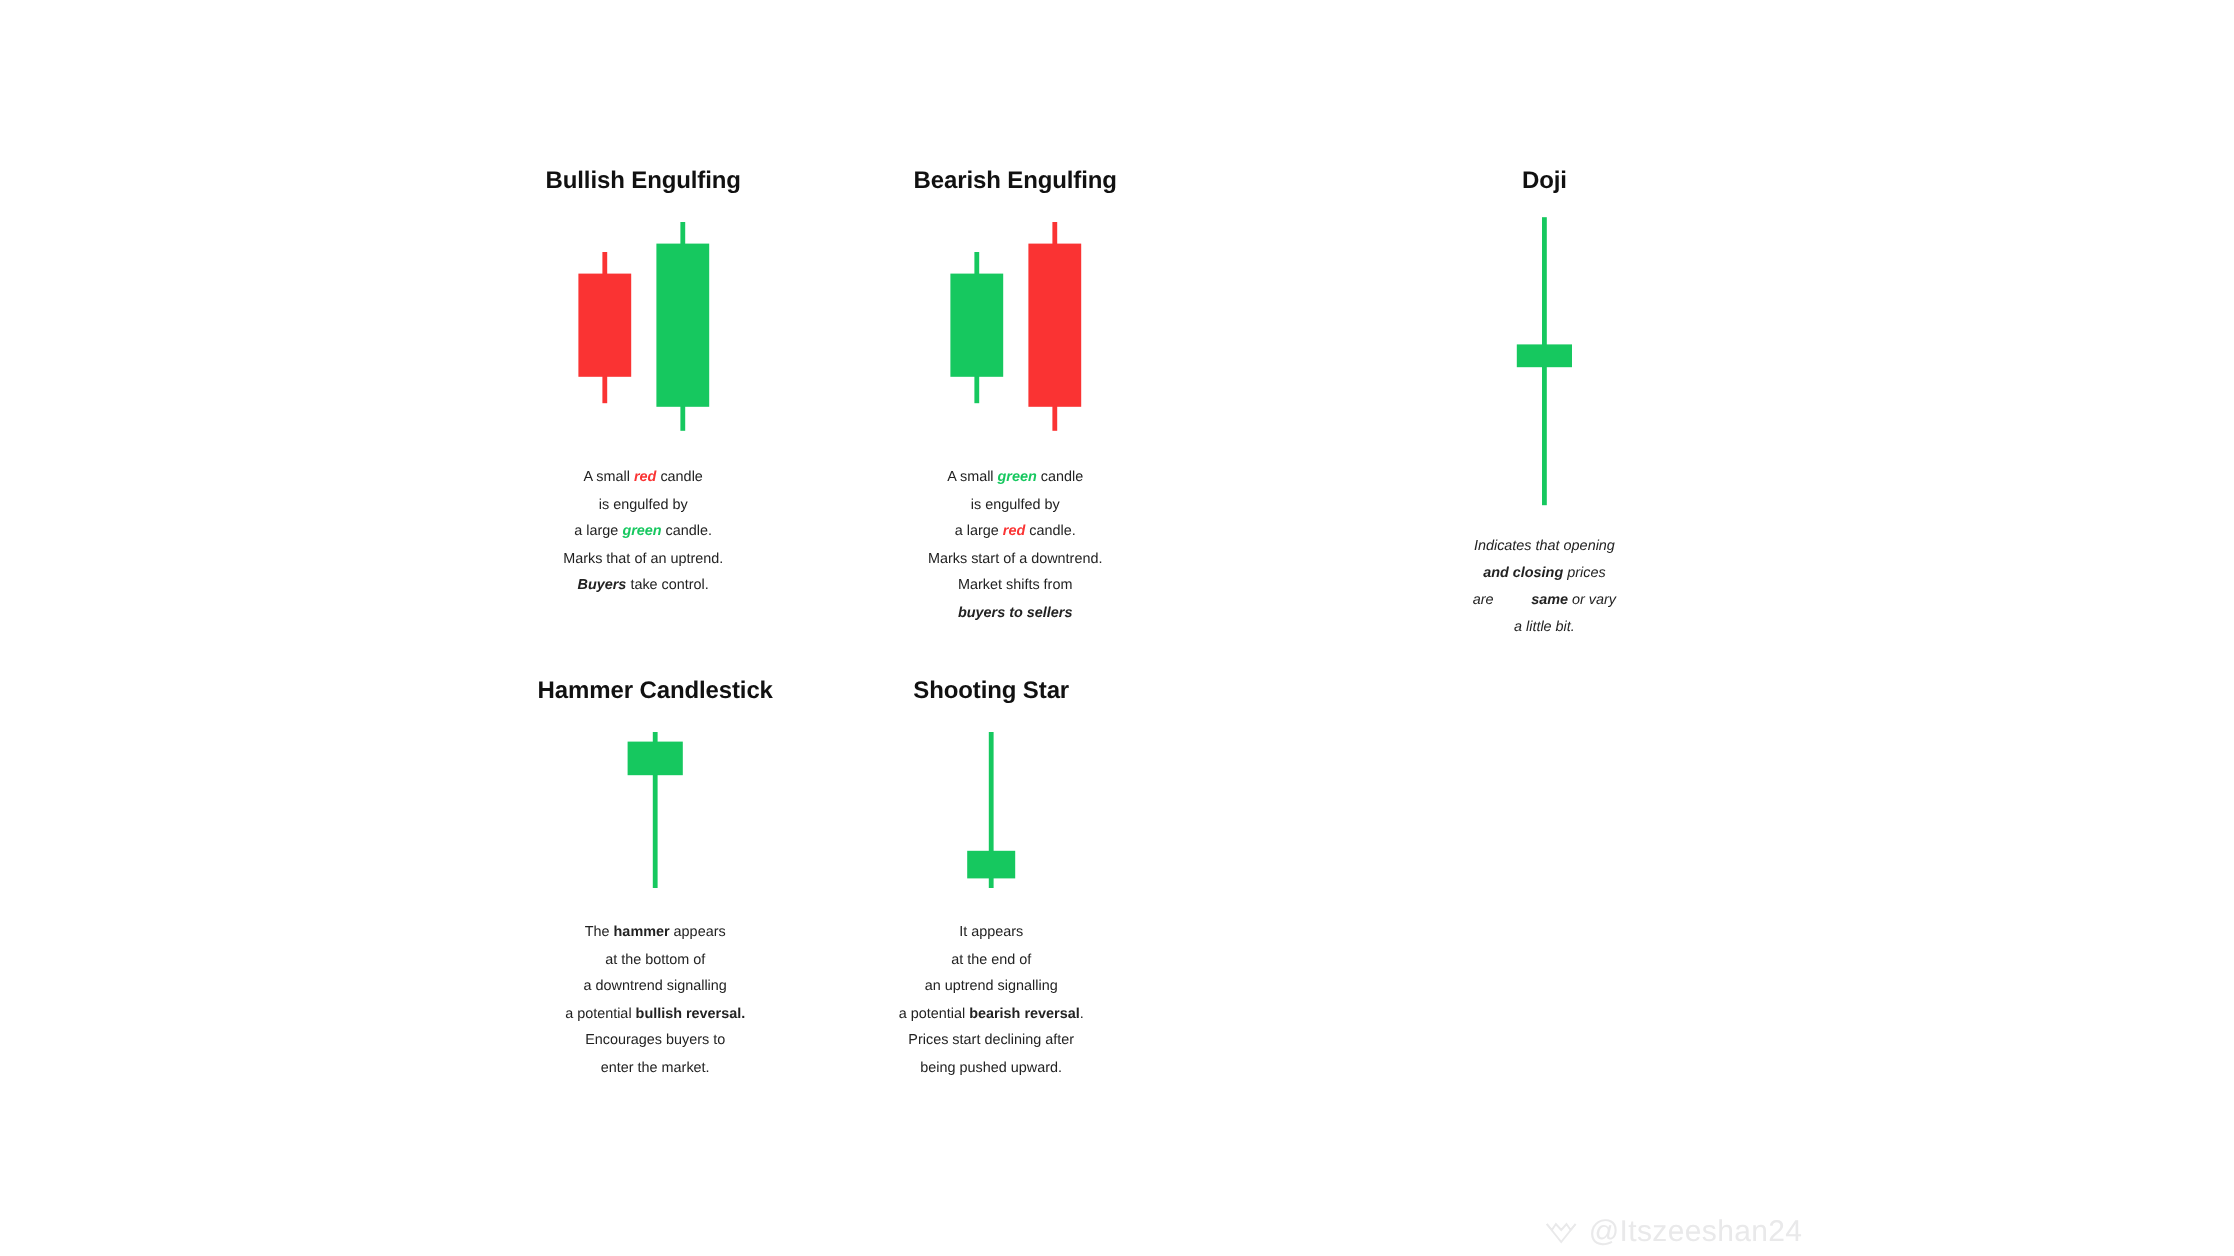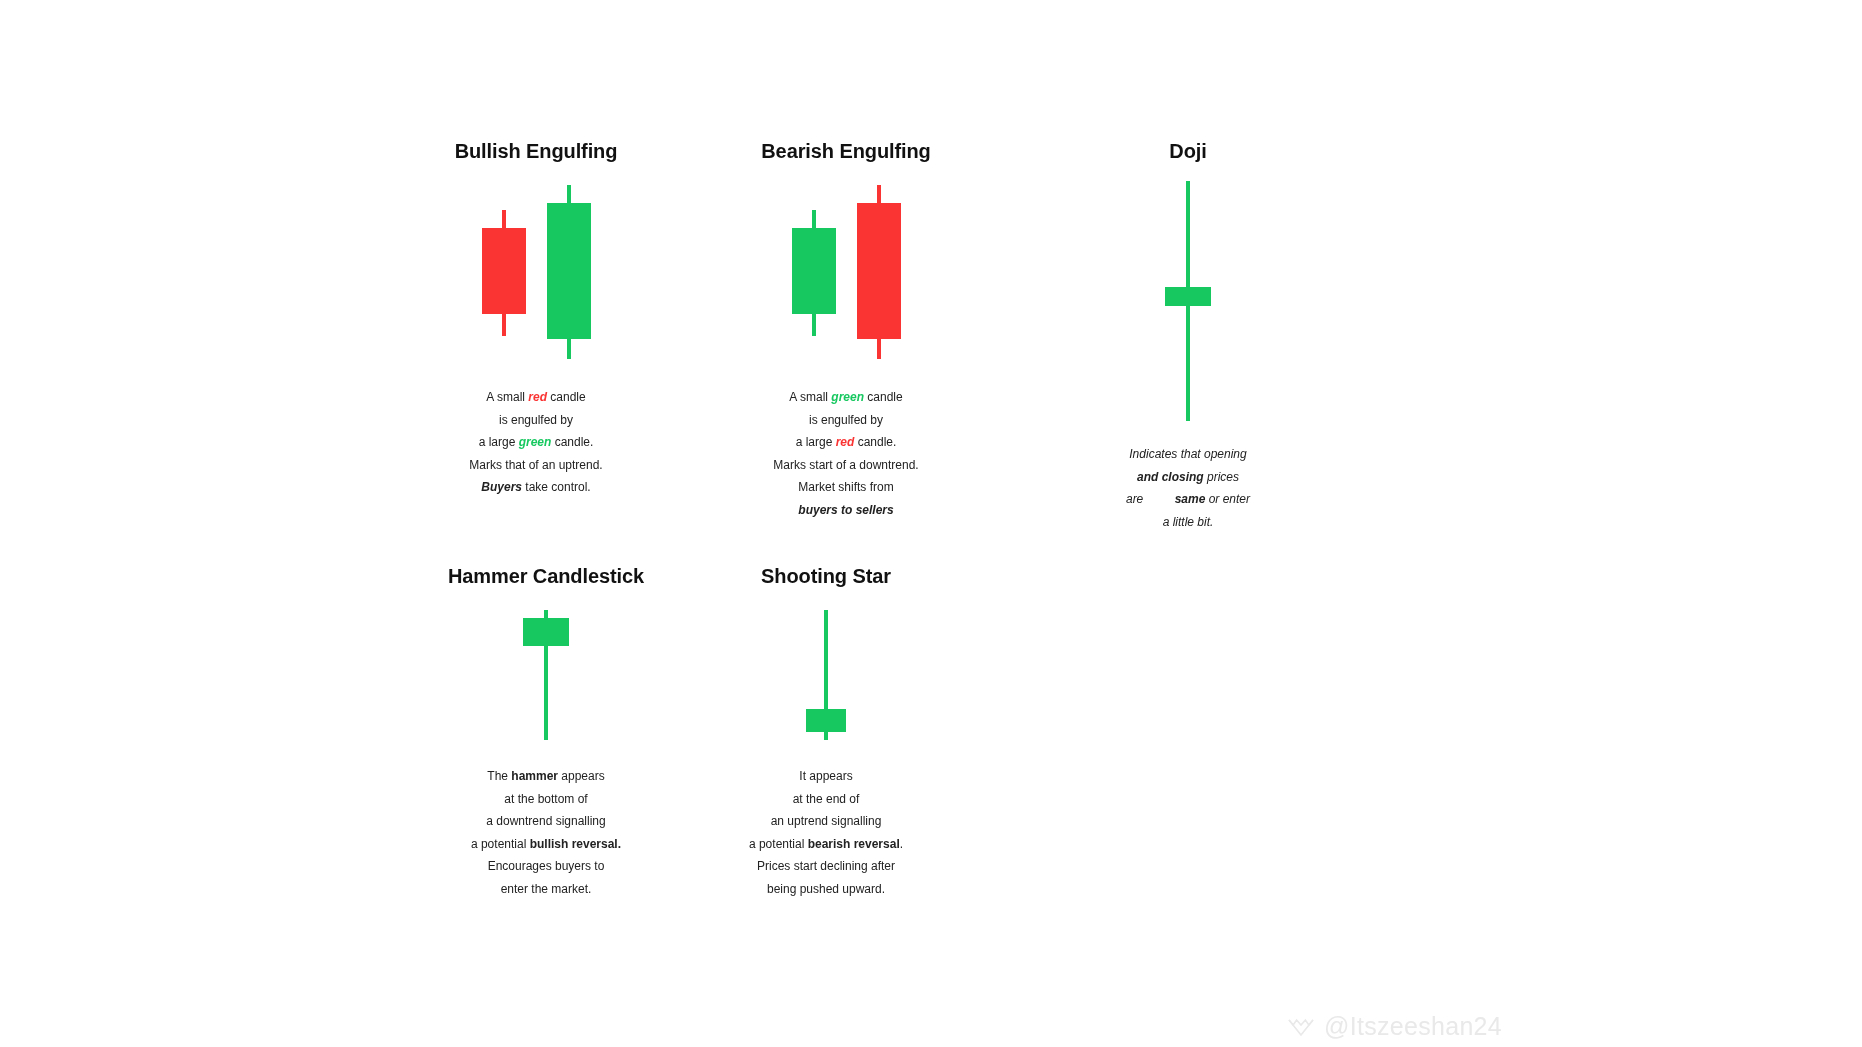--- a/index.html
+++ b/index.html
@@ -118,32 +118,32 @@
     <div class="desc" id="desc-bearish" style="margin-top:25px;">
         <span class="line"><span>A small </span><span class="green">green</span><span> candle</span></span>
         <span class="line"><span>is engulfed by</span></span>
         <span class="line"><span>a large </span><span class="red">red</span><span> candle.</span></span>
         <span class="line"><span>Marks start of a downtrend.</span></span>
         <span class="line"><span>Market shifts from</span></span>
         <span class="line"><span style="font-weight: bold; font-style: italic;">buyers to sellers</span></span>
       </div>
   </div>
 
-  <div class="pattern" id="p-doji" style="left:1098px; top:140px; width:180px;">
+  <div class="pattern" id="p-doji" style="left:1197px; top:140px; width:180px;">
     <div class="pattern-title">Doji</div>
     <div class="chart-area" id="chart-doji" style="width:60px; height:240px; margin-top:18px;">
         <div class="candle" style="left: 0px; top: 0px; width: 60px; height: 240px;">
           <div class="wick green-fill" style="width: 4px; left: 28px; top: 0px; height: 240px;"></div>
           <div class="body green-fill" style="width: 46px; left: 7px; top: 105.6px; height: 19.2px;"></div>
         </div>
       </div>
     <div class="desc desc-italic" id="desc-doji" style="margin-top:22px;">
         <span class="line"><span>Indicates that </span><span style="font-weight: normal; font-style: italic;">opening</span></span>
         <span class="line"><span style="font-weight: bold; font-style: italic;">and closing</span><span> prices</span></span>
-        <span class="line"><span>are </span><span style="font-weight: bold; font-style: italic; margin-left: 28px;">same</span><span> or enter</span></span>
+        <span class="line"><span>are </span><span style="font-weight: bold; font-style: italic; margin-left: 28px;">same</span><span> or vary</span></span>
         <span class="line"><span>a little bit.</span></span>
       </div>
   </div>
 
   <div class="pattern" id="p-shooting" style="left:676px; top:565px; width:300px;">
     <div class="pattern-title">Shooting Star</div>
     <div class="chart-area" id="chart-shooting" style="width:60px; height:130px; margin-top:22px;">
         <div class="candle" style="left: 0px; top: 0px; width: 60px; height: 130px;">
           <div class="wick green-fill" style="width: 4px; left: 28px; top: 0px; height: 130px;"></div>
           <div class="body green-fill" style="width: 40px; left: 10px; top: 98.8px; height: 23.4px;"></div>

